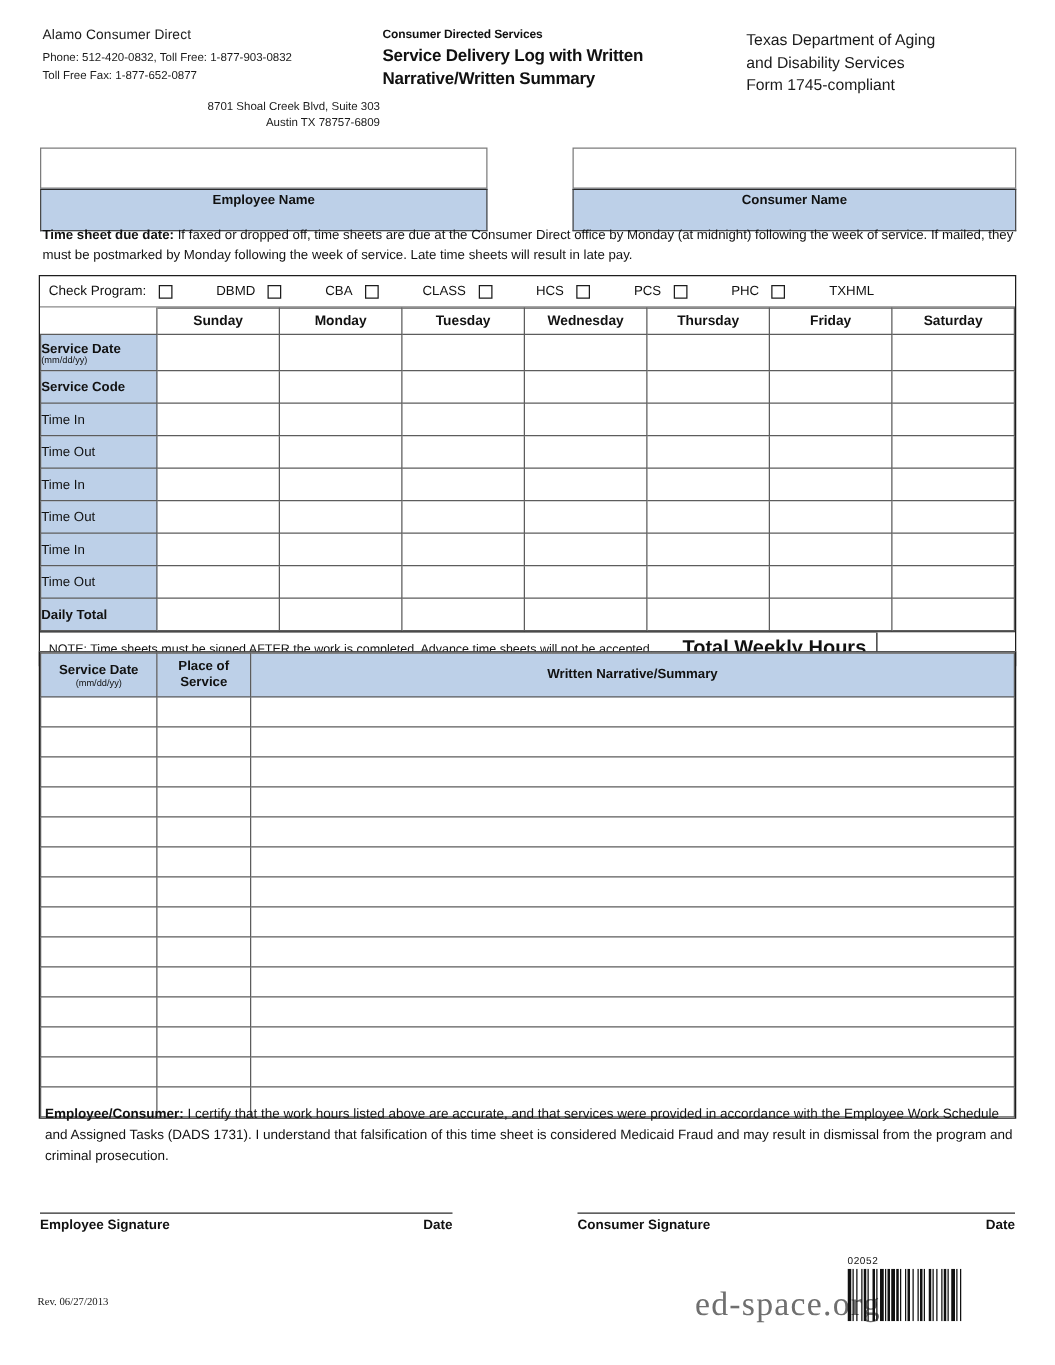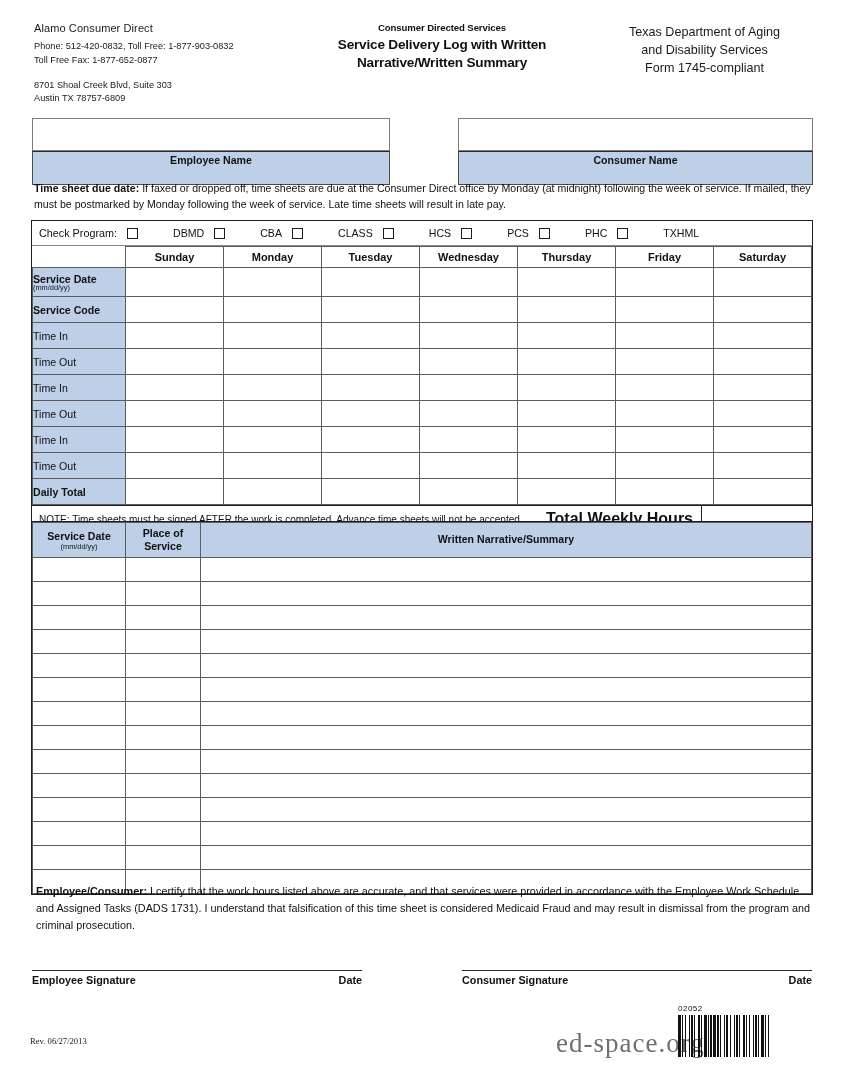--- a/index.html
+++ b/index.html
@@ -10,27 +10,27 @@
     position:relative;
     overflow:hidden;
   }
   .page{position:absolute;inset:0;}
 
   
   .header{position:absolute;left:34px;top:22px;width:778px;height:90px;}
   .hdr-left{position:absolute;left:0;top:0;width:270px;}
   .org-name{font-size:11px;color:#1a1a1a;letter-spacing:.1px;}
   .org-line{font-size:9.2px;margin-top:6px;line-height:1.45;color:#1a1a1a;}
-  .org-addr{font-size:9.2px;margin-top:11px;line-height:1.5;color:#1a1a1a;}
-
-  .hdr-mid{position:absolute;left:272px;top:0;width:272px;text-align:center;}
+  .org-addr{font-size:9.2px;margin-top:11px;line-height:1.5;color:#1a1a1a;text-align:right;}
+
+  .hdr-mid{position:absolute;left:272px;top:0;width:272px;}
   .cds{font-size:9.6px;font-weight:bold;letter-spacing:-.1px;}
   .title{font-size:13.6px;font-weight:bold;line-height:1.3;margin-top:3px;letter-spacing:-.2px;}
 
-  .hdr-right{position:absolute;right:0;top:2px;width:215px;text-align:center;
+  .hdr-right{position:absolute;right:0;top:2px;width:215px;text-align:left;
              font-size:12.6px;line-height:1.42;color:#1a1a1a;}
 
   
   .namefield{position:absolute;height:52px;}
   .namefield .box{height:33px;border:1px solid #7c7c7c;background:#fff;box-sizing:border-box;}
   .namefield .lbl{height:34px;border:1px solid #4a4a4a;border-top:1.6px solid #2b2b2b;
                   background:#bdd0e8;box-sizing:border-box;
                   font-size:10.6px;font-weight:bold;text-align:center;line-height:17px;}
   #emp-field{left:32px;top:118px;width:358px;}
   #con-field{left:458px;top:118px;width:355px;}

